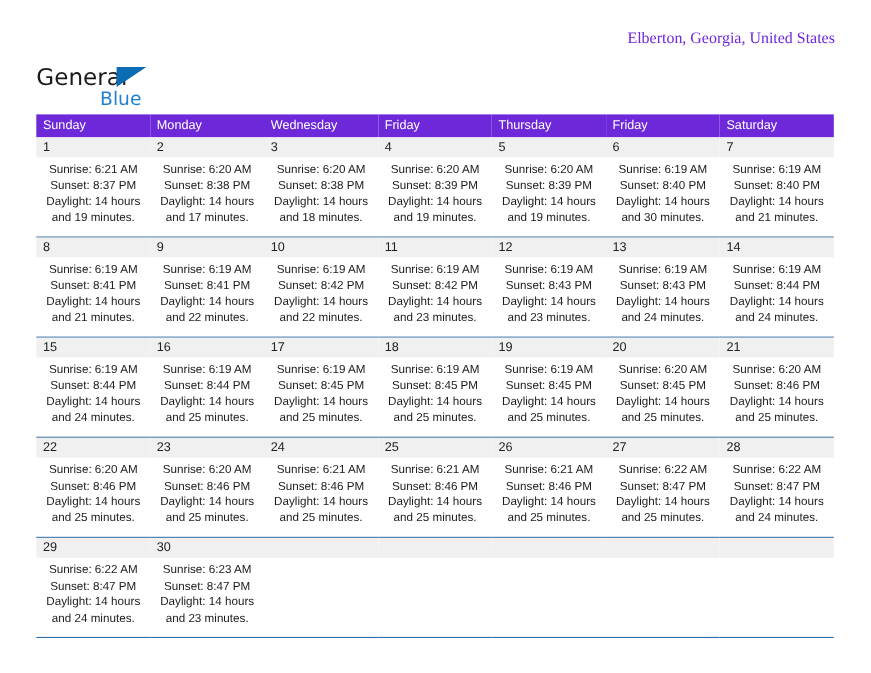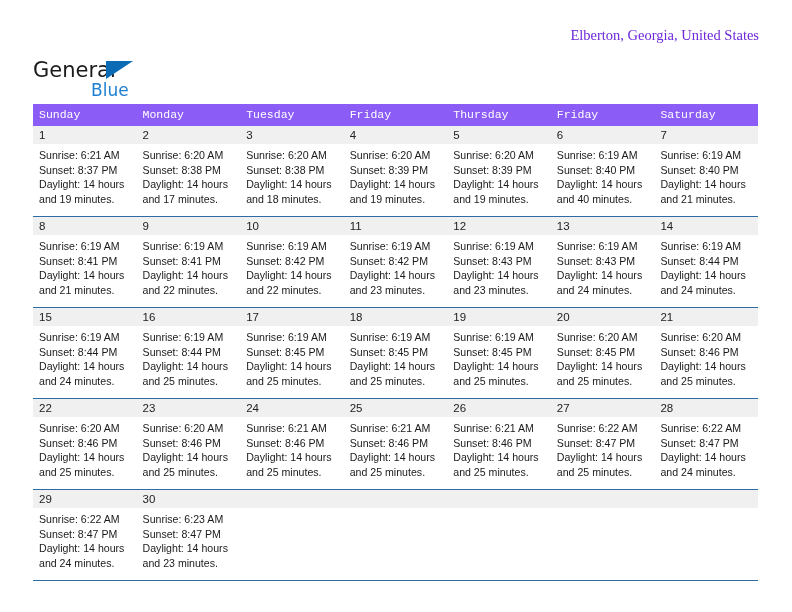--- a/index.html
+++ b/index.html
@@ -95,29 +95,28 @@
     left: 33px;
     top: 104px;
     width: 725px;
   }
   .cal-table {
     width: 725px;
     border-collapse: collapse;
     table-layout: fixed;
   }
   .cal-table th {
-    background: #8b5cf6;
+    background: #6d28d9;
     color: #ffffff;
     font-size: 11.5px;
     font-weight: 400;
     text-align: left;
     padding: 4px 0 5px 6px;
     height: 12px;
     border: none;
-    font-family: Liberation Mono, monospace;
   }
   .cal-table td {
     vertical-align: top;
     padding: 0;
     border: none;
     height: 90px;
     background: #ffffff;
   }
   .week-row td {
     border-bottom: 1.6px solid #2e6ca4;
@@ -140,20 +139,21 @@
     box-sizing: border-box;
   }
   .cell.empty .daynum-band {
     background: #f0f0f0;
   }
   .cell-body {
     padding: 4px 6px 0 6px;
     font-size: 10.6px;
     line-height: 14.6px;
     color: #1a1a1a;
+    text-align: center;
   }
   .cell-body div {
     white-space: nowrap;
   }
 </style>
 </head>
 <body>
 
 <div class="page">
 
@@ -179,21 +179,21 @@
           <col style="width:103.57px">
         <col style="width:103.57px">
           <col style="width:103.57px">
           <col style="width:103.57px">
         <col style="width:103.57px">
       </colgroup>
       <thead>
         <tr>
           <th>Sunday</th>
           <th>Monday</th>
-          <th>Tuesday</th>
+          <th>Wednesday</th>
           <th>Friday</th>
           <th>Thursday</th>
           <th>Friday</th>
           <th>Saturday</th>
         </tr>
       </thead>
       <tbody>
           <tr class="week-row">
             <td>
               <div class="cell">
@@ -250,21 +250,21 @@
                 </div>
               </div>
             </td>
             <td>
               <div class="cell">
                 <div class="daynum-band">6</div>
                 <div class="cell-body">
                   <div>Sunrise: 6:19 AM</div>
                   <div>Sunset: 8:40 PM</div>
                   <div>Daylight: 14 hours</div>
-                  <div>and 40 minutes.</div>
+                  <div>and 30 minutes.</div>
                 </div>
               </div>
             </td>
             <td>
               <div class="cell">
                 <div class="daynum-band">7</div>
                 <div class="cell-body">
                   <div>Sunrise: 6:19 AM</div>
                   <div>Sunset: 8:40 PM</div>
                   <div>Daylight: 14 hours</div>

